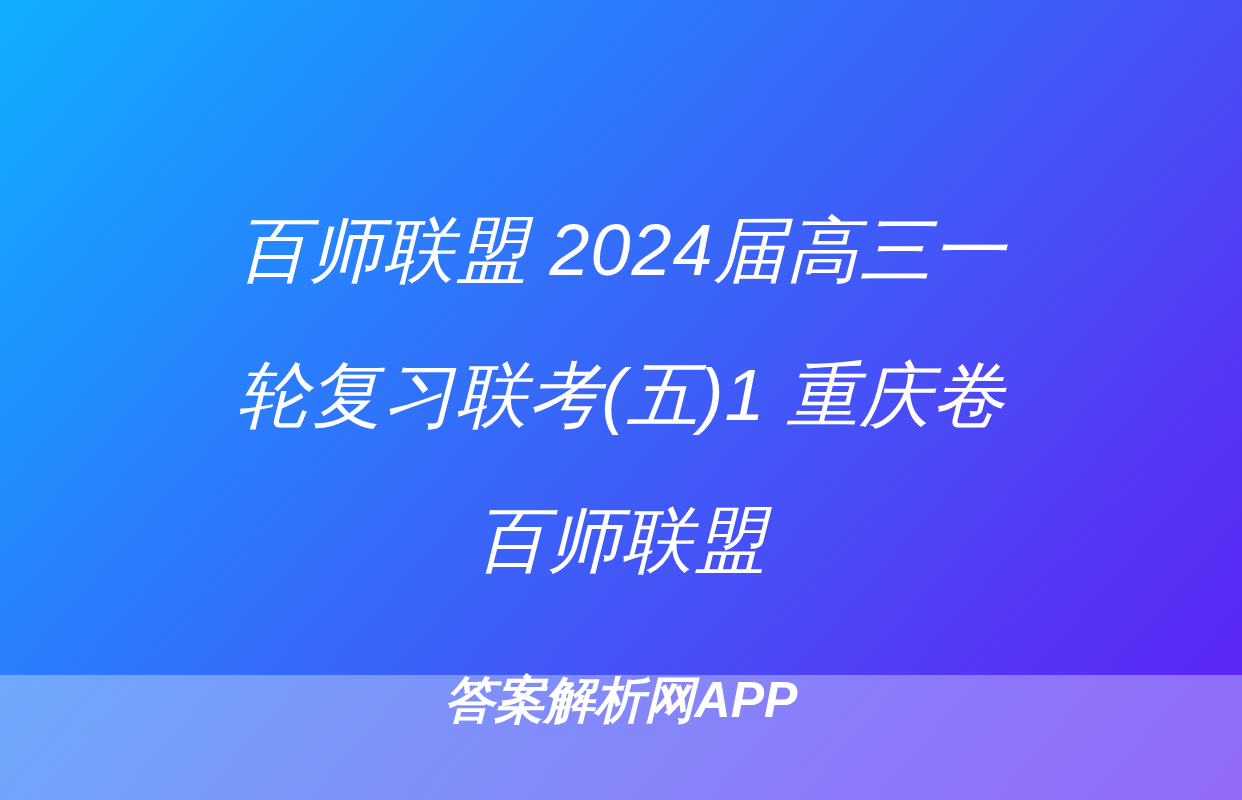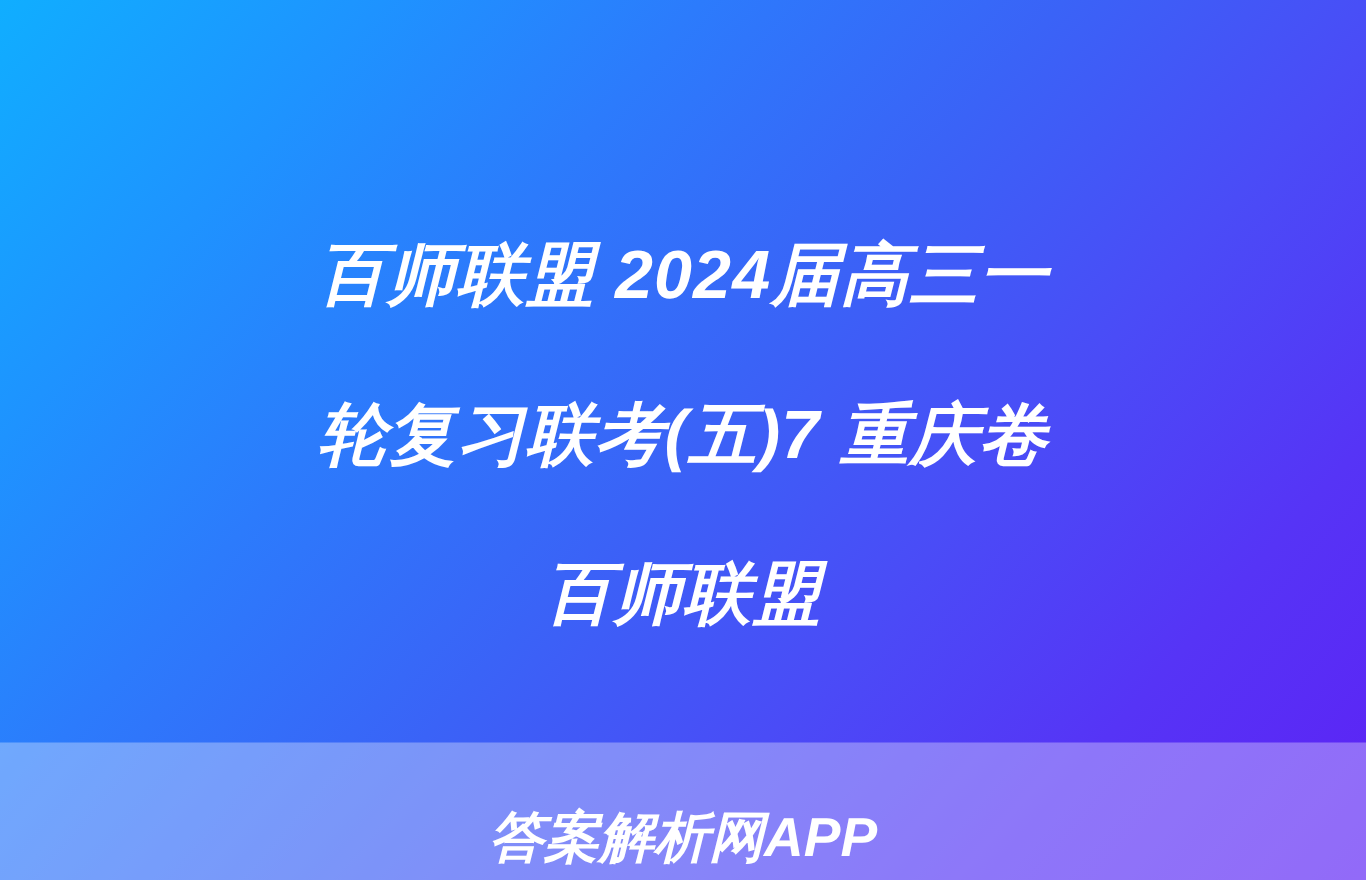--- a/index.html
+++ b/index.html
@@ -34,23 +34,23 @@
     top: 178px;
     width: 1242px;
     text-align: center;
     padding: 0 70px;
     box-sizing: border-box;
   }
   .headline-line {
     display: block;
     color: #ffffff;
     font-family: "Liberation Sans", "DejaVu Sans", sans-serif;
-    font-weight: bold;
+    font-weight: normal;
     font-style: italic;
-    font-size: 62px;
+    font-size: 72px;
     line-height: 145px;
     letter-spacing: 1px;
     white-space: nowrap;
   }
 
   
   #bottom-band {
     position: absolute;
     left: 0;
     top: 675px;
@@ -60,42 +60,42 @@
   }
 
   
   #watermark {
     position: absolute;
     left: 0;
     top: 675px;
     width: 1242px;
     height: 111px;
     display: flex;
-    align-items: flex-end;
+    align-items: flex-start;
     justify-content: center;
   }
   #watermark-text {
     color: #ffffff;
     font-family: "Liberation Sans", "DejaVu Sans", sans-serif;
     font-weight: bold;
     font-style: italic;
     font-size: 50px;
     letter-spacing: 0px;
     line-height: 1;
     white-space: nowrap;
   }
 </style>
 </head>
 <body>
 
 <div id="poster">
 
   <div id="headline">
     <span class="headline-line">百师联盟 2024届高三一</span>
-    <span class="headline-line">轮复习联考(五)7 重庆卷</span>
+    <span class="headline-line">轮复习联考(五)1 重庆卷</span>
     <span class="headline-line">百师联盟</span>
   </div>
 
   <div id="bottom-band"></div>
 
   <div id="watermark">
     <span id="watermark-text">答案解析网APP</span>
   </div>
 
 </div>

